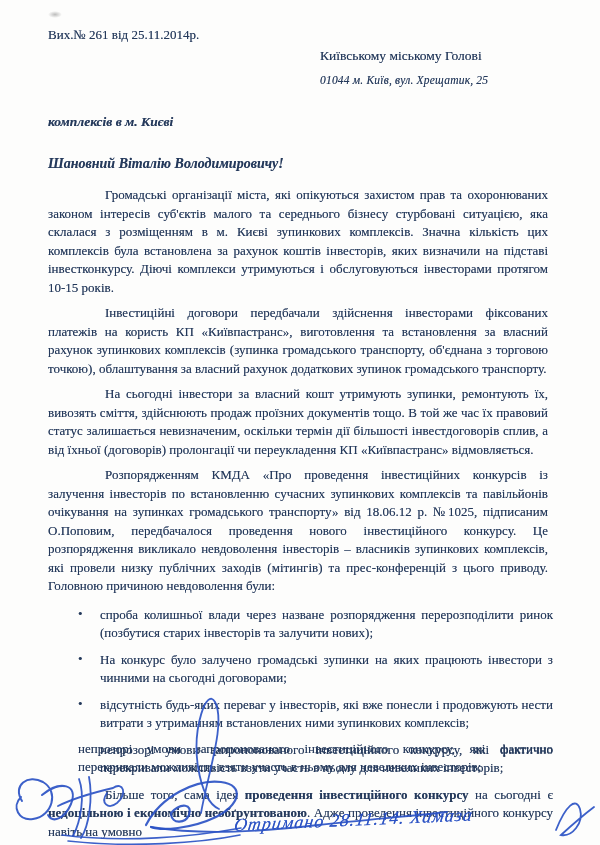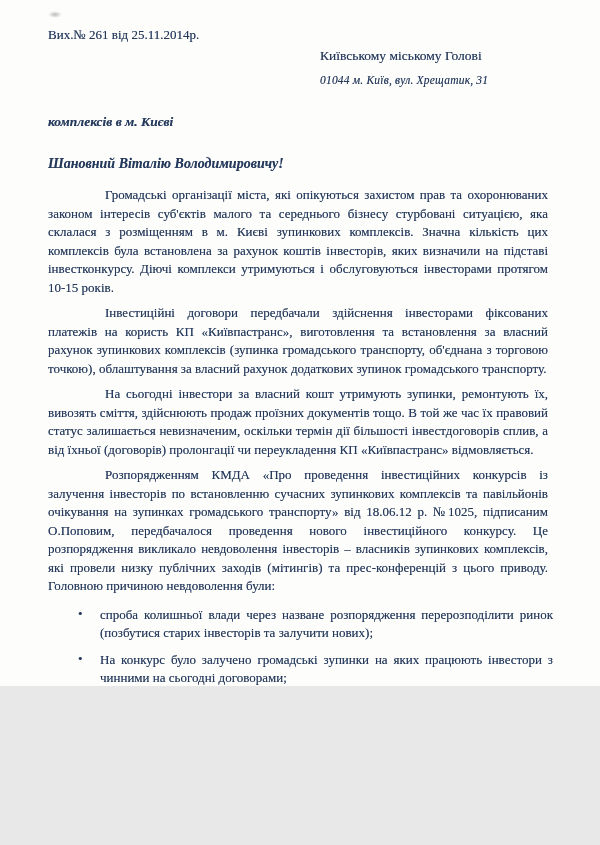--- a/index.html
+++ b/index.html
@@ -1,18 +1,18 @@
 <!DOCTYPE html>
 <html><head>
 <meta charset="utf-8">
 <style>
   html,body{margin:0;padding:0;background:#e8e8e8;}
   .page{
     position:relative;
-    width:600px;height:686px;
+    width:600px;height:845px;
     margin:0 auto;
     background:#fdfdfc;
     overflow:hidden;
     font-family:"Liberation Serif","DejaVu Serif",serif;
     color:#24395b;
     box-sizing:border-box;
     padding:26px 47px 0 48px;
     text-shadow:0 0 .4px rgba(36,57,91,.55);
   }
   .ref-line{font-size:13px;line-height:17px;}
@@ -44,21 +44,21 @@
 
 <div class="page">
 
   <div class="scan-smudge"></div>
 
   <div class="ref-line">Вих.№ 261 від 25.11.2014р.</div>
 
   <div class="addressee">
     <div>Київському міському Голові</div>
   </div>
-  <div class="addressee-address">01044 м. Київ, вул. Хрещатик, 31</div>
+  <div class="addressee-address">01044 м. Київ, вул. Хрещатик, 25</div>
 
   <div class="subject">
     <div>комплексів в м. Києві</div>
   </div>
 
   <div class="salutation">Шановний Віталію Володимировичу!</div>
 
   <p class="para first">Громадські організації міста, які опікуються захистом прав та охоронюваних законом інтересів суб'єктів малого та середнього бізнесу стурбовані ситуацією, яка склалася з розміщенням в м. Києві зупинкових комплексів. Значна кількість цих комплексів була встановлена за рахунок коштів інвесторів, яких визначили на підставі інвестконкурсу. Діючі комплекси утримуються і обслуговуються інвесторами протягом 10-15 років.</p>
   <p class="para">Інвестиційні договори передбачали здійснення інвесторами фіксованих платежів на користь КП «Київпастранс», виготовлення та встановлення за власний рахунок зупинкових комплексів (зупинка громадського транспорту, об'єднана з торговою точкою), облаштування за власний рахунок додаткових зупинок громадського транспорту.</p>
   <p class="para">На сьогодні інвестори за власний кошт утримують зупинки, ремонтують їх, вивозять сміття, здійснюють продаж проїзних документів тощо. В той же час їх правовий статус залишається невизначеним, оскільки термін дії більшості інвестдоговорів сплив, а від їхньої (договорів) пролонгації чи переукладення КП «Київпастранс» відмовляється.</p>

